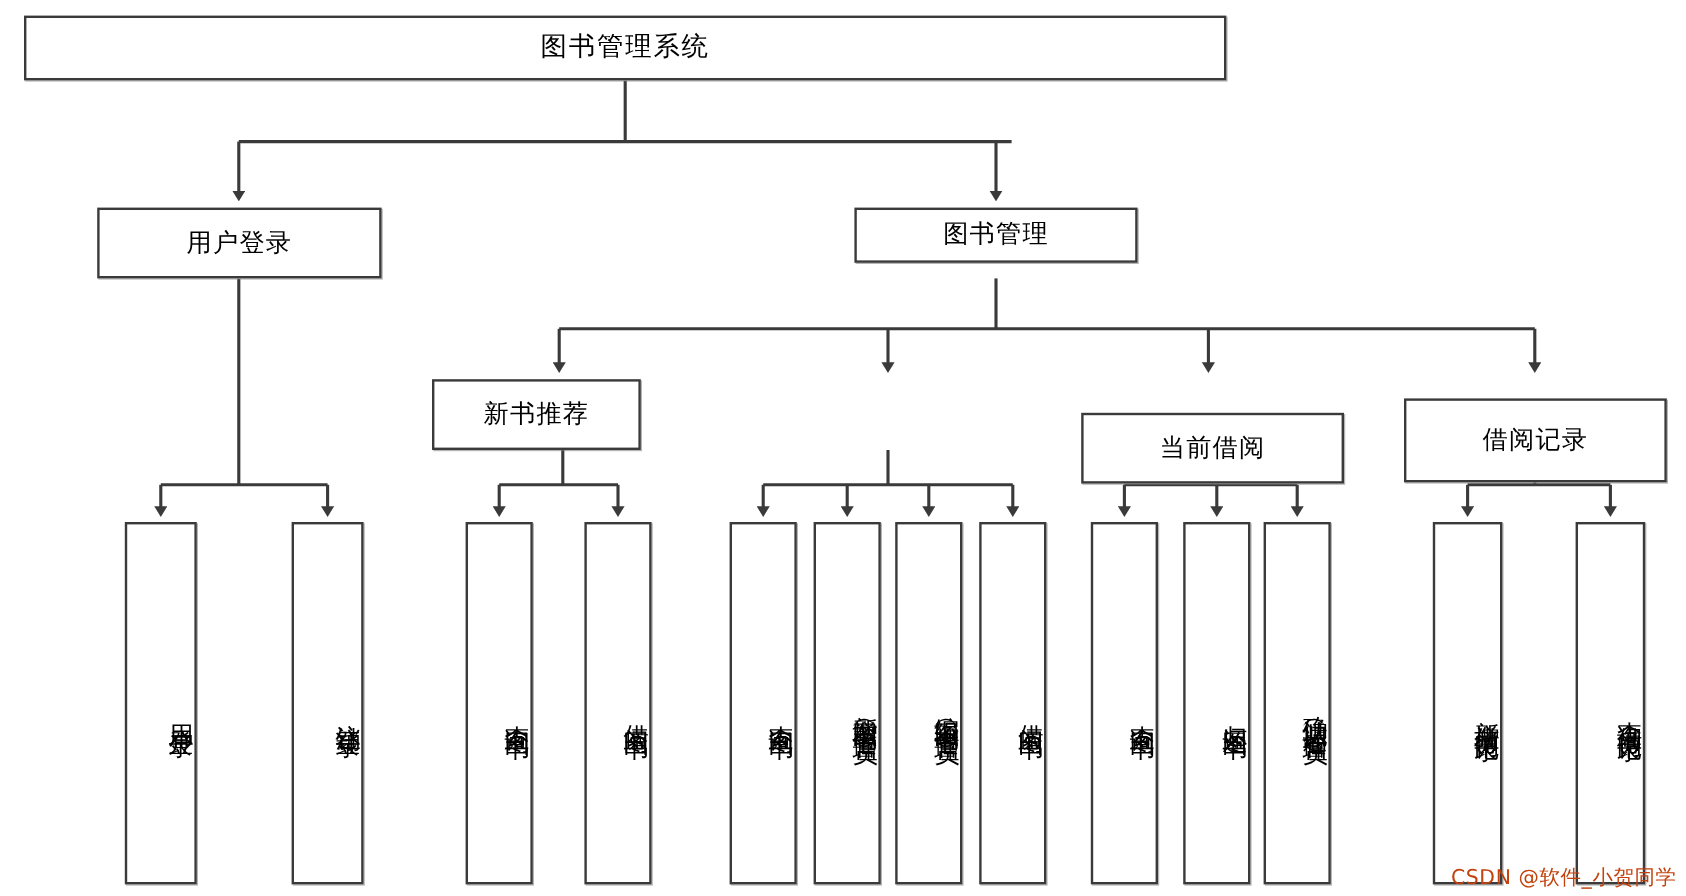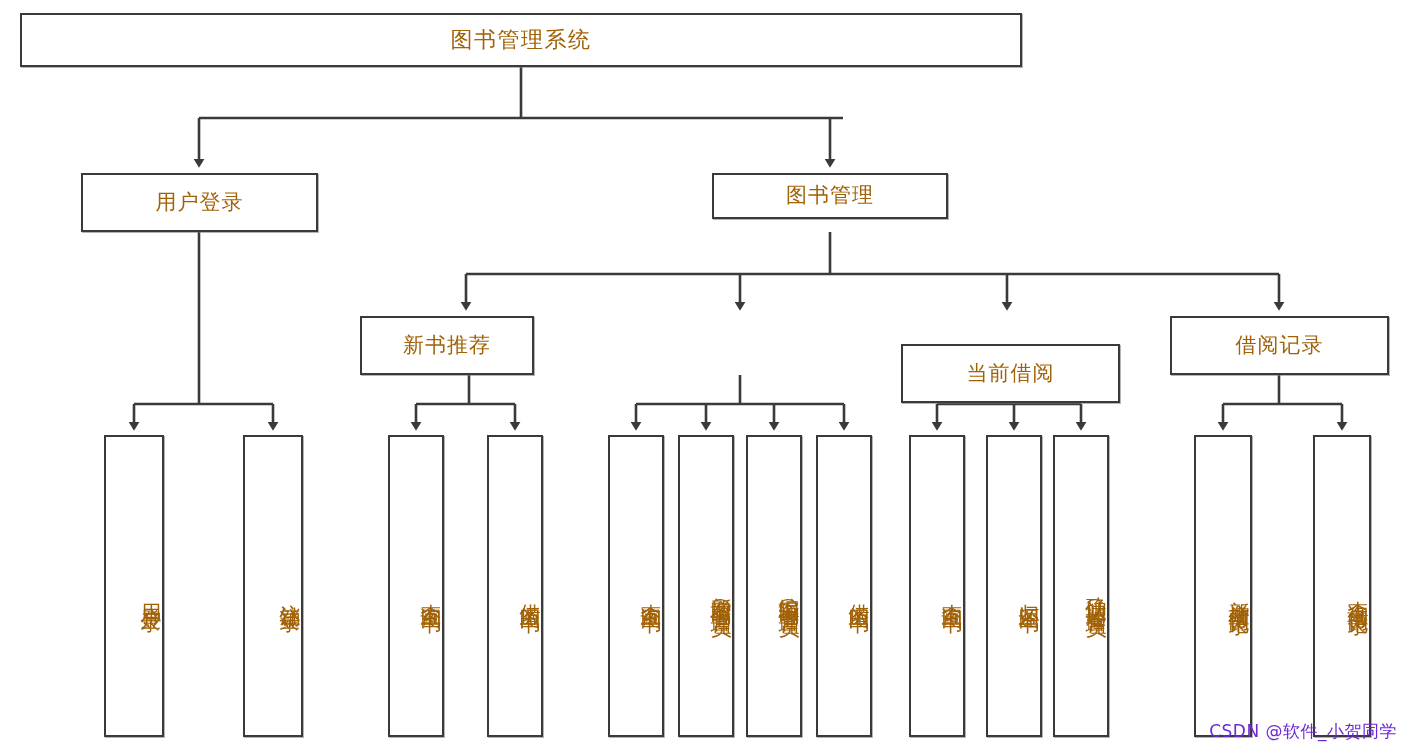--- a/index.html
+++ b/index.html
@@ -27,21 +27,21 @@
   }
   .node {
     position: absolute;
     box-sizing: border-box;
     background: #ffffff;
     border: 2px solid #3a3a3a;
     box-shadow: 1px 1px 0 rgba(120,120,120,0.55);
     display: flex;
     align-items: center;
     justify-content: center;
-    color: #a16207;
+    color: #000000;
     z-index: 2;
   }
   .node.horiz {
     font-size: 21px;
     letter-spacing: 1px;
     line-height: 1.2;
   }
   .node.root {
     font-size: 22px;
     letter-spacing: 1.5px;
@@ -59,21 +59,21 @@
   }
   .node.vert .vlabel {
     writing-mode: vertical-rl;
     text-orientation: upright;
   }
   #watermark {
     position: absolute;
     right: 8px;
     bottom: 4px;
     font-size: 17px;
-    color: #6d28d9;
+    color: #c2410c;
     letter-spacing: 0.5px;
     z-index: 3;
     white-space: nowrap;
   }
 </style>
 </head>
 <body>
 
 <div id="canvas">
 
@@ -138,21 +138,21 @@
   <div class="node horiz" style="left:712px; top:173px; width:236px; height:46px;">
     <span>图书管理</span>
   </div>
 
   <div class="node horiz" style="left:360px; top:316px; width:174px; height:59px;">
     <span>新书推荐</span>
   </div>
   <div class="node horiz" style="left:901px; top:316px; width:219px; height:59px;margin-top:28px;">
     <span>当前借阅</span>
   </div>
-  <div class="node horiz" style="left:1170px; top:316px; width:219px; height:59px;">
+  <div class="node horiz" style="left:1170px; top:332px; width:219px; height:70px;">
     <span>借阅记录</span>
   </div>
 
   <div class="node vert" style="left:104px; top:435px; width:60px; height:302px;">
     <span class="vlabel">用户登录</span>
   </div>
   <div class="node vert" style="left:243px; top:435px; width:60px; height:302px;">
     <span class="vlabel">注销登录</span>
   </div>
   <div class="node vert" style="left:388px; top:435px; width:56px; height:302px;">

